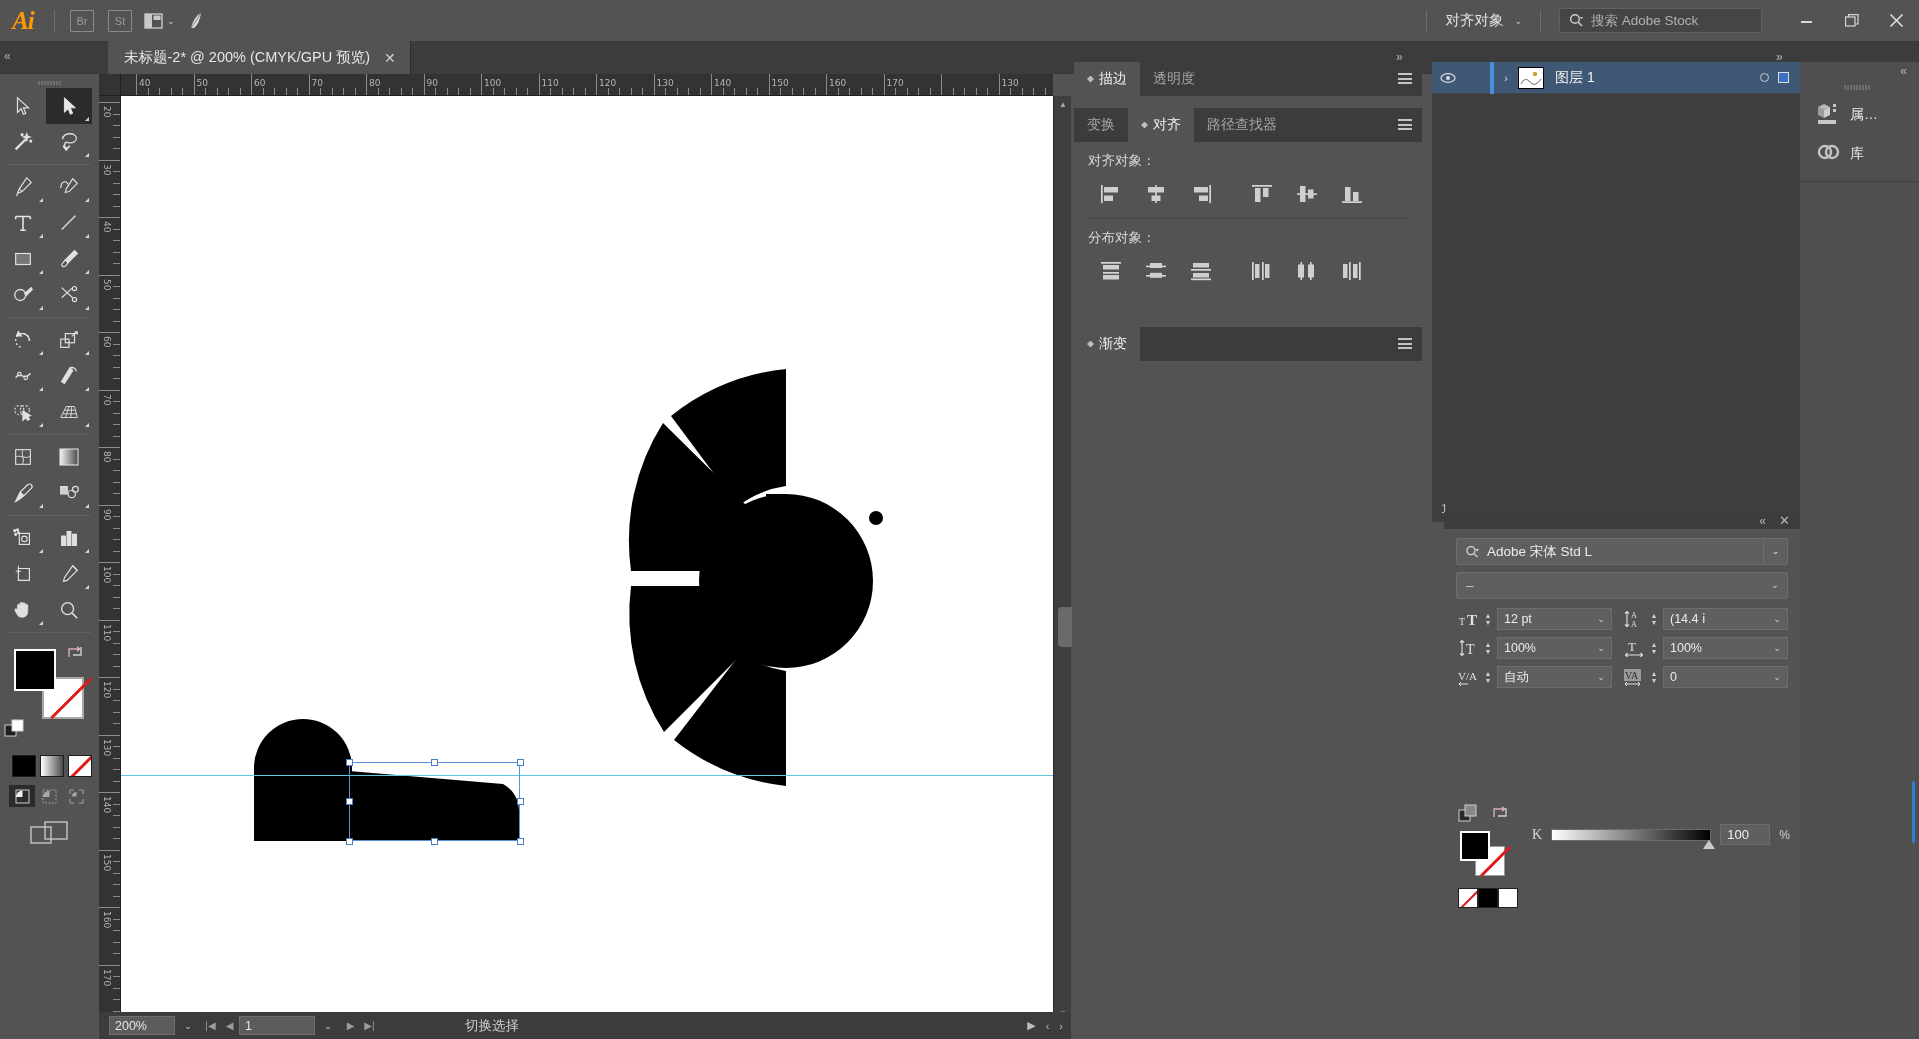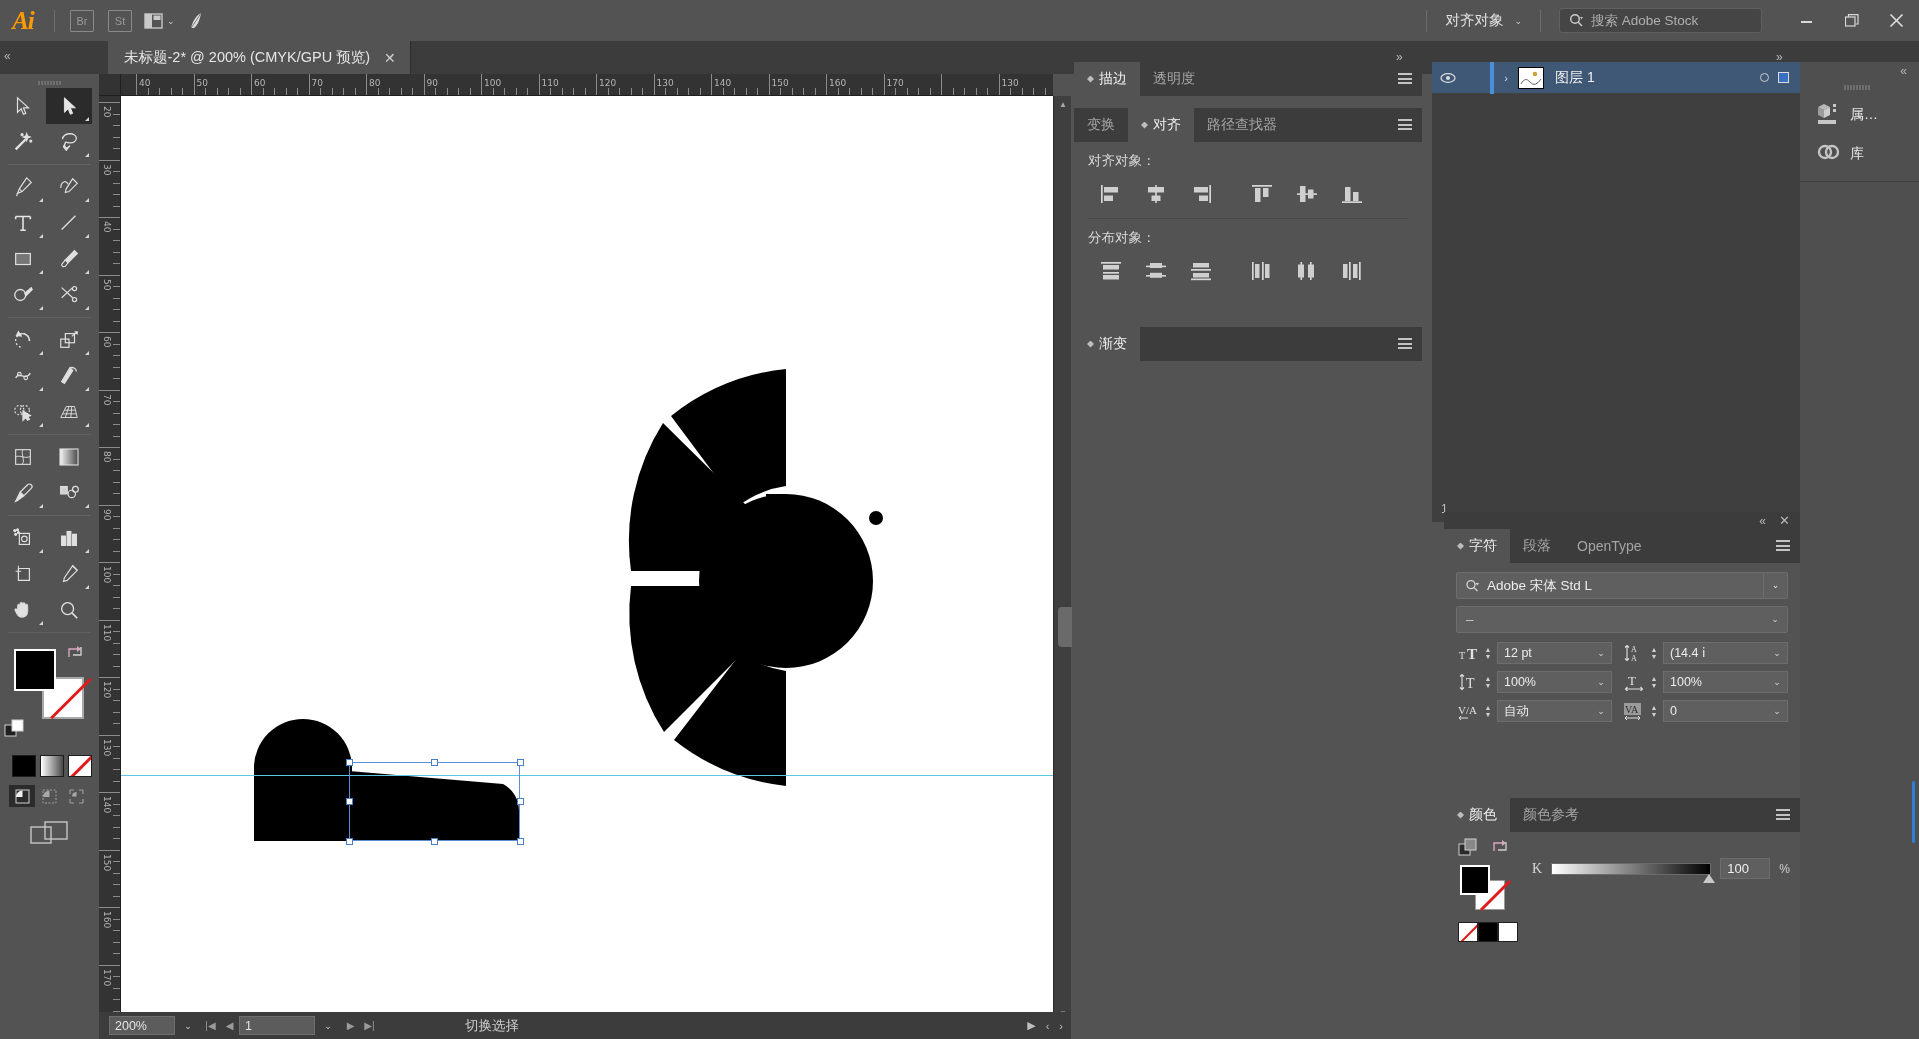--- a/index.html
+++ b/index.html
@@ -1087,37 +1087,20 @@
     <div class="layers-footer">
       <span>1</span>
     </div>
   </div>
 
   <div class="pnl" style="left:1444px; top:512px; width:356px; height:284px;">
     <div style="position:relative;height:17px;background:#3c3c3c">
       <span class="collapse-arrows" style="right:34px;top:2px">«</span>
       <span class="collapse-arrows" style="right:10px;top:1px;font-size:13px">✕</span>
     </div>
-    <div class="pnl-tabs">
-      <div class="ptab active">
-        <span class="pdia"></span>
-        <span>字符</span>
-      </div>
-      <div class="ptab">
-        <span>段落</span>
-      </div>
-      <div class="ptab">
-        <span>OpenType</span>
-      </div>
-      <div class="pmenu">
-          <i></i>
-          <i></i>
-          <i></i>
-        </div>
-    </div>
 
     <div class="cp-font">
       <svg width="15" height="14" viewBox="0 0 15 14">
           <circle cx="6" cy="5.6" r="4" fill="none" stroke="#d6d6d6" stroke-width="1.3"></circle>
           <line x1="9" y1="8.6" x2="12.5" y2="12" stroke="#d6d6d6" stroke-width="1.3"></line>
           <path d="M10.5 4 h3.5 l-1.7 2.4 Z" fill="#d6d6d6"></path>
         </svg>
       <span>Adobe 宋体 Std L</span>
       <span class="dd">⌄</span>
     </div>
@@ -1231,34 +1214,20 @@
           <span class="cp-in">
             <span>0</span>
             <span class="dd2">⌄</span>
           </span>
         </div>
       </div>
     </div>
   </div>
 
   <div class="pnl" style="left:1444px; top:798px; width:356px; height:170px;">
-    <div class="pnl-tabs">
-      <div class="ptab active">
-        <span class="pdia"></span>
-        <span>颜色</span>
-      </div>
-      <div class="ptab">
-        <span>颜色参考</span>
-      </div>
-      <div class="pmenu">
-          <i></i>
-          <i></i>
-          <i></i>
-        </div>
-    </div>
     <div class="col-body">
       <div style="position:absolute;left:14px;top:6px">
         <svg width="22" height="20" viewBox="0 0 22 20">
             <rect x="1" y="6" width="11" height="11" fill="#2a2a2a" stroke="#d0d0d0" stroke-width="1"></rect>
             <rect x="7" y="1" width="11" height="11" fill="#888" stroke="#d0d0d0" stroke-width="1"></rect>
           </svg>
       </div>
       <div style="position:absolute;left:46px;top:6px">
         <svg width="20" height="18" viewBox="0 0 20 18">
             <path d="M4 13 V5 h8" fill="none" stroke="#d7a8c0" stroke-width="1.4"></path>

